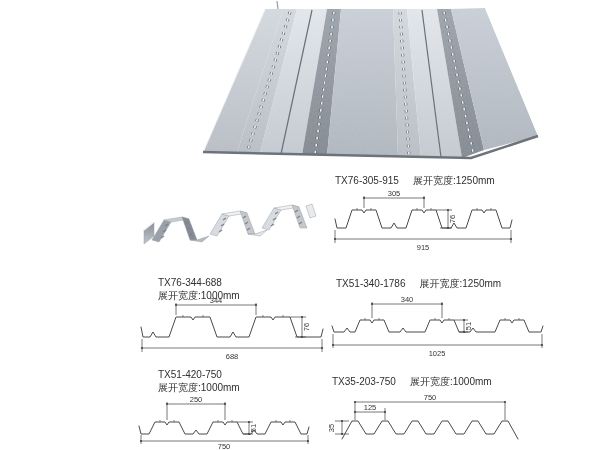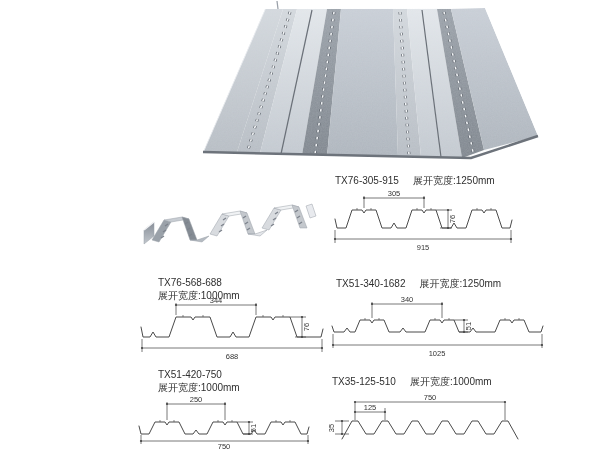--- a/index.html
+++ b/index.html
@@ -172,21 +172,21 @@
           <circle cx="161" cy="19" r="0.7"></circle>
       </g>
       <text x="64" y="6" text-anchor="middle">305</text>
       <text x="124.5" y="29" transform="rotate(-90 124.5 29)" text-anchor="middle">76</text>
       <text x="93" y="60" text-anchor="middle">915</text>
     </svg>
   </section>
 
   <section>
     <header class="dgm-title two-line d2-title">
-      <span class="model">TX76-568-688</span>
+      <span class="model">TX76-344-688</span>
       <span>展开宽度:1000mm</span>
     </header>
     <svg class="dgm-svg d2-svg" width="200" height="64" viewBox="0 0 200 64">
       <g class="dim">
         <line x1="41" y1="6" x2="41" y2="18"></line>
           <line x1="121" y1="6" x2="121" y2="18"></line>
         <line x1="41" y1="8" x2="121" y2="8"></line>
         <circle cx="41" cy="8" r="1.1"></circle>
           <circle cx="121" cy="8" r="1.1"></circle>
         <line x1="155" y1="20" x2="171" y2="20"></line>
@@ -208,21 +208,21 @@
           <circle cx="148" cy="19" r="0.7"></circle>
       </g>
       <text x="81" y="6" text-anchor="middle">344</text>
       <text x="174" y="30" transform="rotate(-90 174 30)" text-anchor="middle">76</text>
       <text x="97" y="62" text-anchor="middle">688</text>
     </svg>
   </section>
 
   <section>
     <header class="dgm-title d3-title">
-      <span class="model">TX51-340-1682</span><span>展开宽度:1250mm</span>
+      <span class="model">TX51-340-1786</span><span>展开宽度:1250mm</span>
     </header>
     <svg class="dgm-svg d3-svg" width="222" height="62" viewBox="0 0 222 62">
       <g class="dim">
         <line x1="44" y1="6" x2="44" y2="22"></line>
           <line x1="114" y1="6" x2="114" y2="22"></line>
         <line x1="44" y1="8" x2="114" y2="8"></line>
         <circle cx="44" cy="8" r="1.1"></circle>
           <circle cx="114" cy="8" r="1.1"></circle>
         <line x1="126" y1="24" x2="140" y2="24"></line>
           <line x1="131" y1="36" x2="140" y2="36"></line>
@@ -283,21 +283,21 @@
           <circle cx="155" cy="25" r="0.7"></circle>
       </g>
       <text x="61" y="6" text-anchor="middle">250</text>
       <text x="121" y="32" transform="rotate(-90 121 32)" text-anchor="middle">51</text>
       <text x="89" y="53" text-anchor="middle">750</text>
     </svg>
   </section>
 
   <section>
     <header class="dgm-title d5-title">
-      <span class="model">TX35-125-510</span><span>展开宽度:1000mm</span>
+      <span class="model">TX35-203-750</span><span>展开宽度:1000mm</span>
     </header>
     <svg class="dgm-svg d5-svg" width="195" height="55" viewBox="0 0 195 55">
       <g class="dim">
         <line x1="27" y1="8" x2="27" y2="26"></line>
           <line x1="177" y1="8" x2="177" y2="26"></line>
         <line x1="27" y1="8" x2="177" y2="8"></line>
         <circle cx="27" cy="8" r="1.1"></circle>
           <circle cx="177" cy="8" r="1.1"></circle>
         <line x1="57" y1="14" x2="57" y2="26"></line>
         <line x1="27" y1="18" x2="57" y2="18"></line>

